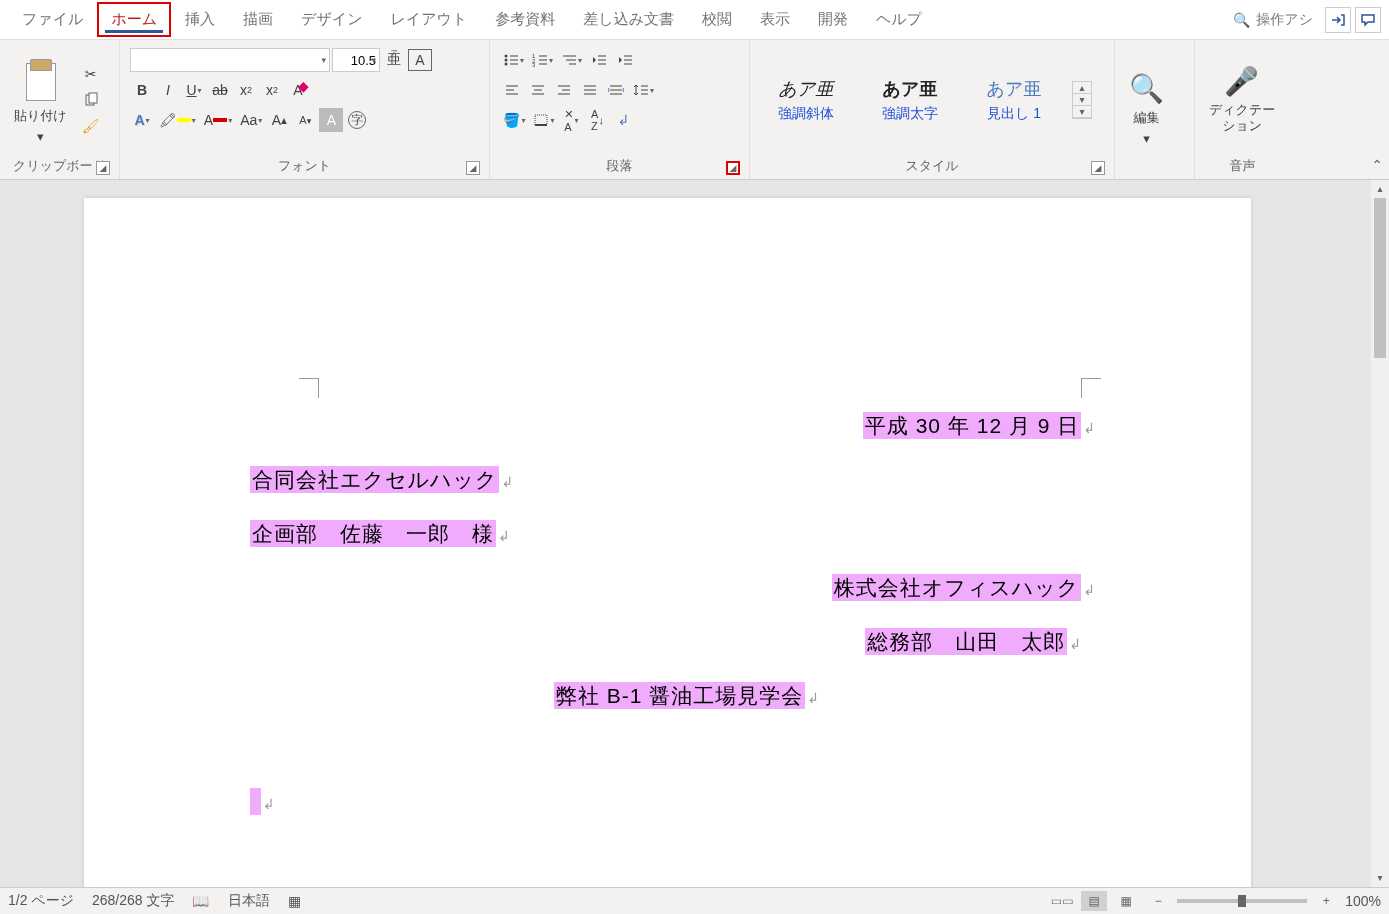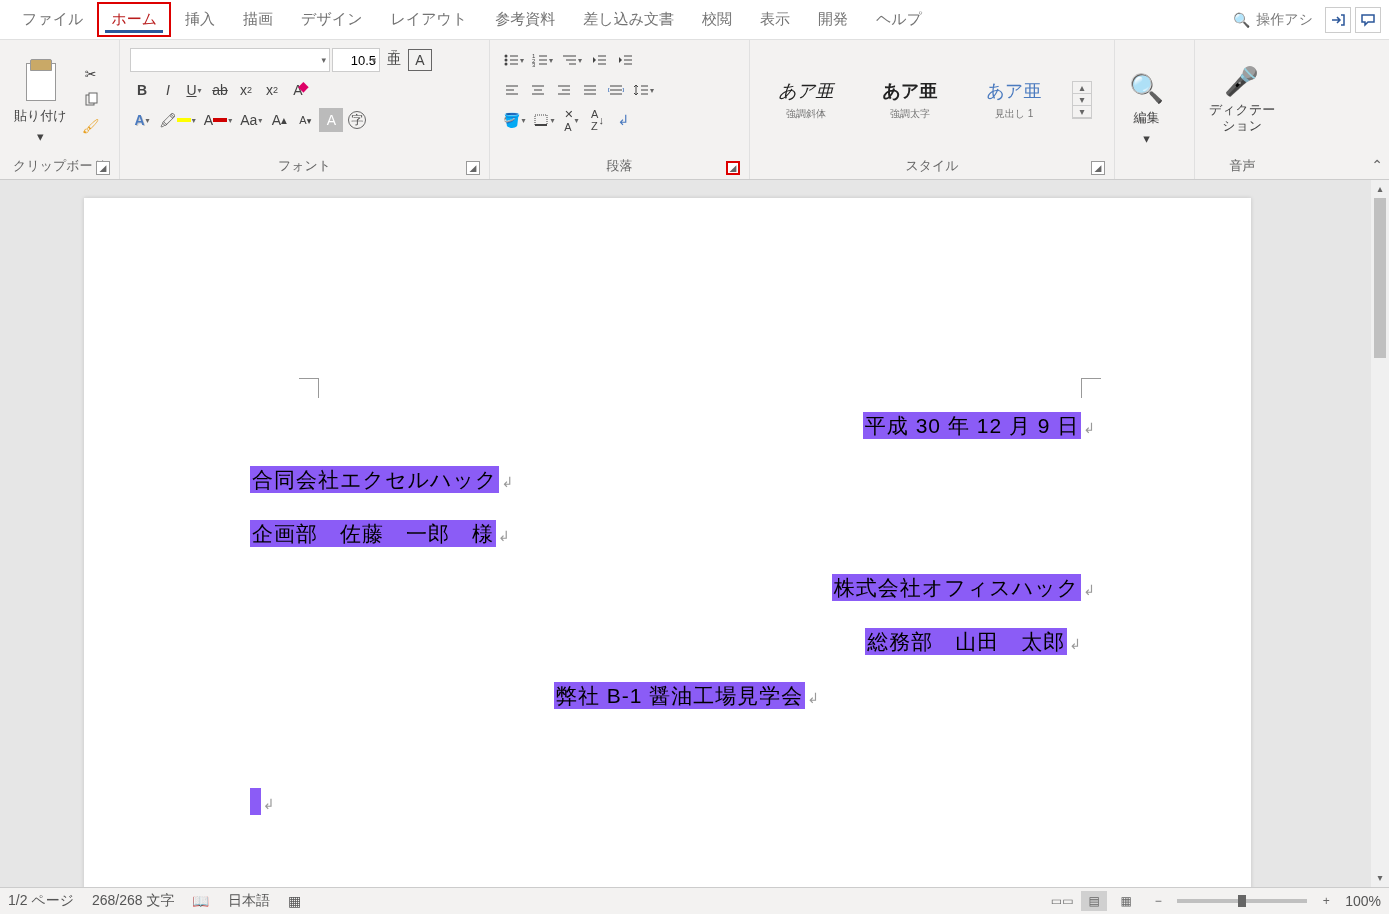--- a/index.html
+++ b/index.html
@@ -37,31 +37,31 @@
 
 .font-name { width:200px; height:24px; border:1px solid #ccc; background:#fff; font-size:13px; padding:0 4px; display:flex; align-items:center; position:relative; }
 .font-name .caret, .font-size .caret { position:absolute; right:3px; font-size:9px; color:#666; }
 .font-size { width:48px; height:24px; border:1px solid #ccc; background:#fff; font-size:13px; padding:0 3px; display:flex; align-items:center; position:relative;justify-content:flex-end; }
 
 .style-item { width:100px; height:62px; display:flex; flex-direction:column; align-items:center; justify-content:center; border:1px solid transparent; gap:4px; }
 .style-sample { font-size:18px; color:#222; }
 .style-sample.italic { font-style:italic; }
 .style-sample.bold { font-weight:bold; }
 .style-sample.blue { color:#4a7abf; font-family:"Yu Gothic Light"; }
-.style-name { font-size:10px; color:#737373; }
+.style-name { font-size:14px; color:#1d4ed8; }
 .styles-scroll { width:20px; display:flex; flex-direction:column; border:1px solid #ccc; margin-left:4px; }
 .styles-scroll div { flex:1; display:flex; align-items:center; justify-content:center; font-size:10px; color:#666; border-bottom:1px solid #ccc; }
 
 
 .doc-wrap { position:absolute; top:180px; left:0; right:0; bottom:27px; background:#e6e6e6; overflow:hidden; }
 .page { position:absolute; left:84px; top:18px; width:1167px; height:1400px; background:#fff; box-shadow:0 0 4px rgba(0,0,0,.15); }
 .margin-mark { position:absolute; width:20px; height:20px; }
 .mm-tl { left:215px; top:180px; border-left:1px solid #999; border-bottom:1px solid #999; transform:rotate(180deg);}
 .mm-tr { right:150px; top:180px; border-right:1px solid #999; border-bottom:1px solid #999; transform:rotate(180deg);}
-.hl { background:#8b5cf6; display:inline; padding:2px 2px; }
+.hl { background:#f0abfc; display:inline; padding:2px 2px; }
 .doc-text { position:absolute; font-family:"Yu Mincho","MS Mincho",serif; font-size:21px; letter-spacing:1px; }
 .pmark { font-size:14px; color:#999; vertical-align:middle; margin-left:2px; }
 
 .vscroll { position:absolute; top:180px; right:0; bottom:27px; width:18px; background:#f0f0f0; }
 .vscroll .up, .vscroll .down { height:18px; text-align:center; font-size:10px; color:#666; line-height:18px; }
 .vscroll .down { position:absolute; bottom:0; width:100%; }
 .vscroll .thumb { position:absolute; left:3px; right:3px; top:18px; height:160px; background:#c0c0c0; }
 
 
 .status { position:absolute; bottom:0; left:0; right:0; height:27px; background:#f3f2f1; border-top:1px solid #ccc; display:flex; align-items:center; font-size:14px; color:#555; padding:0 8px; gap:18px; }

